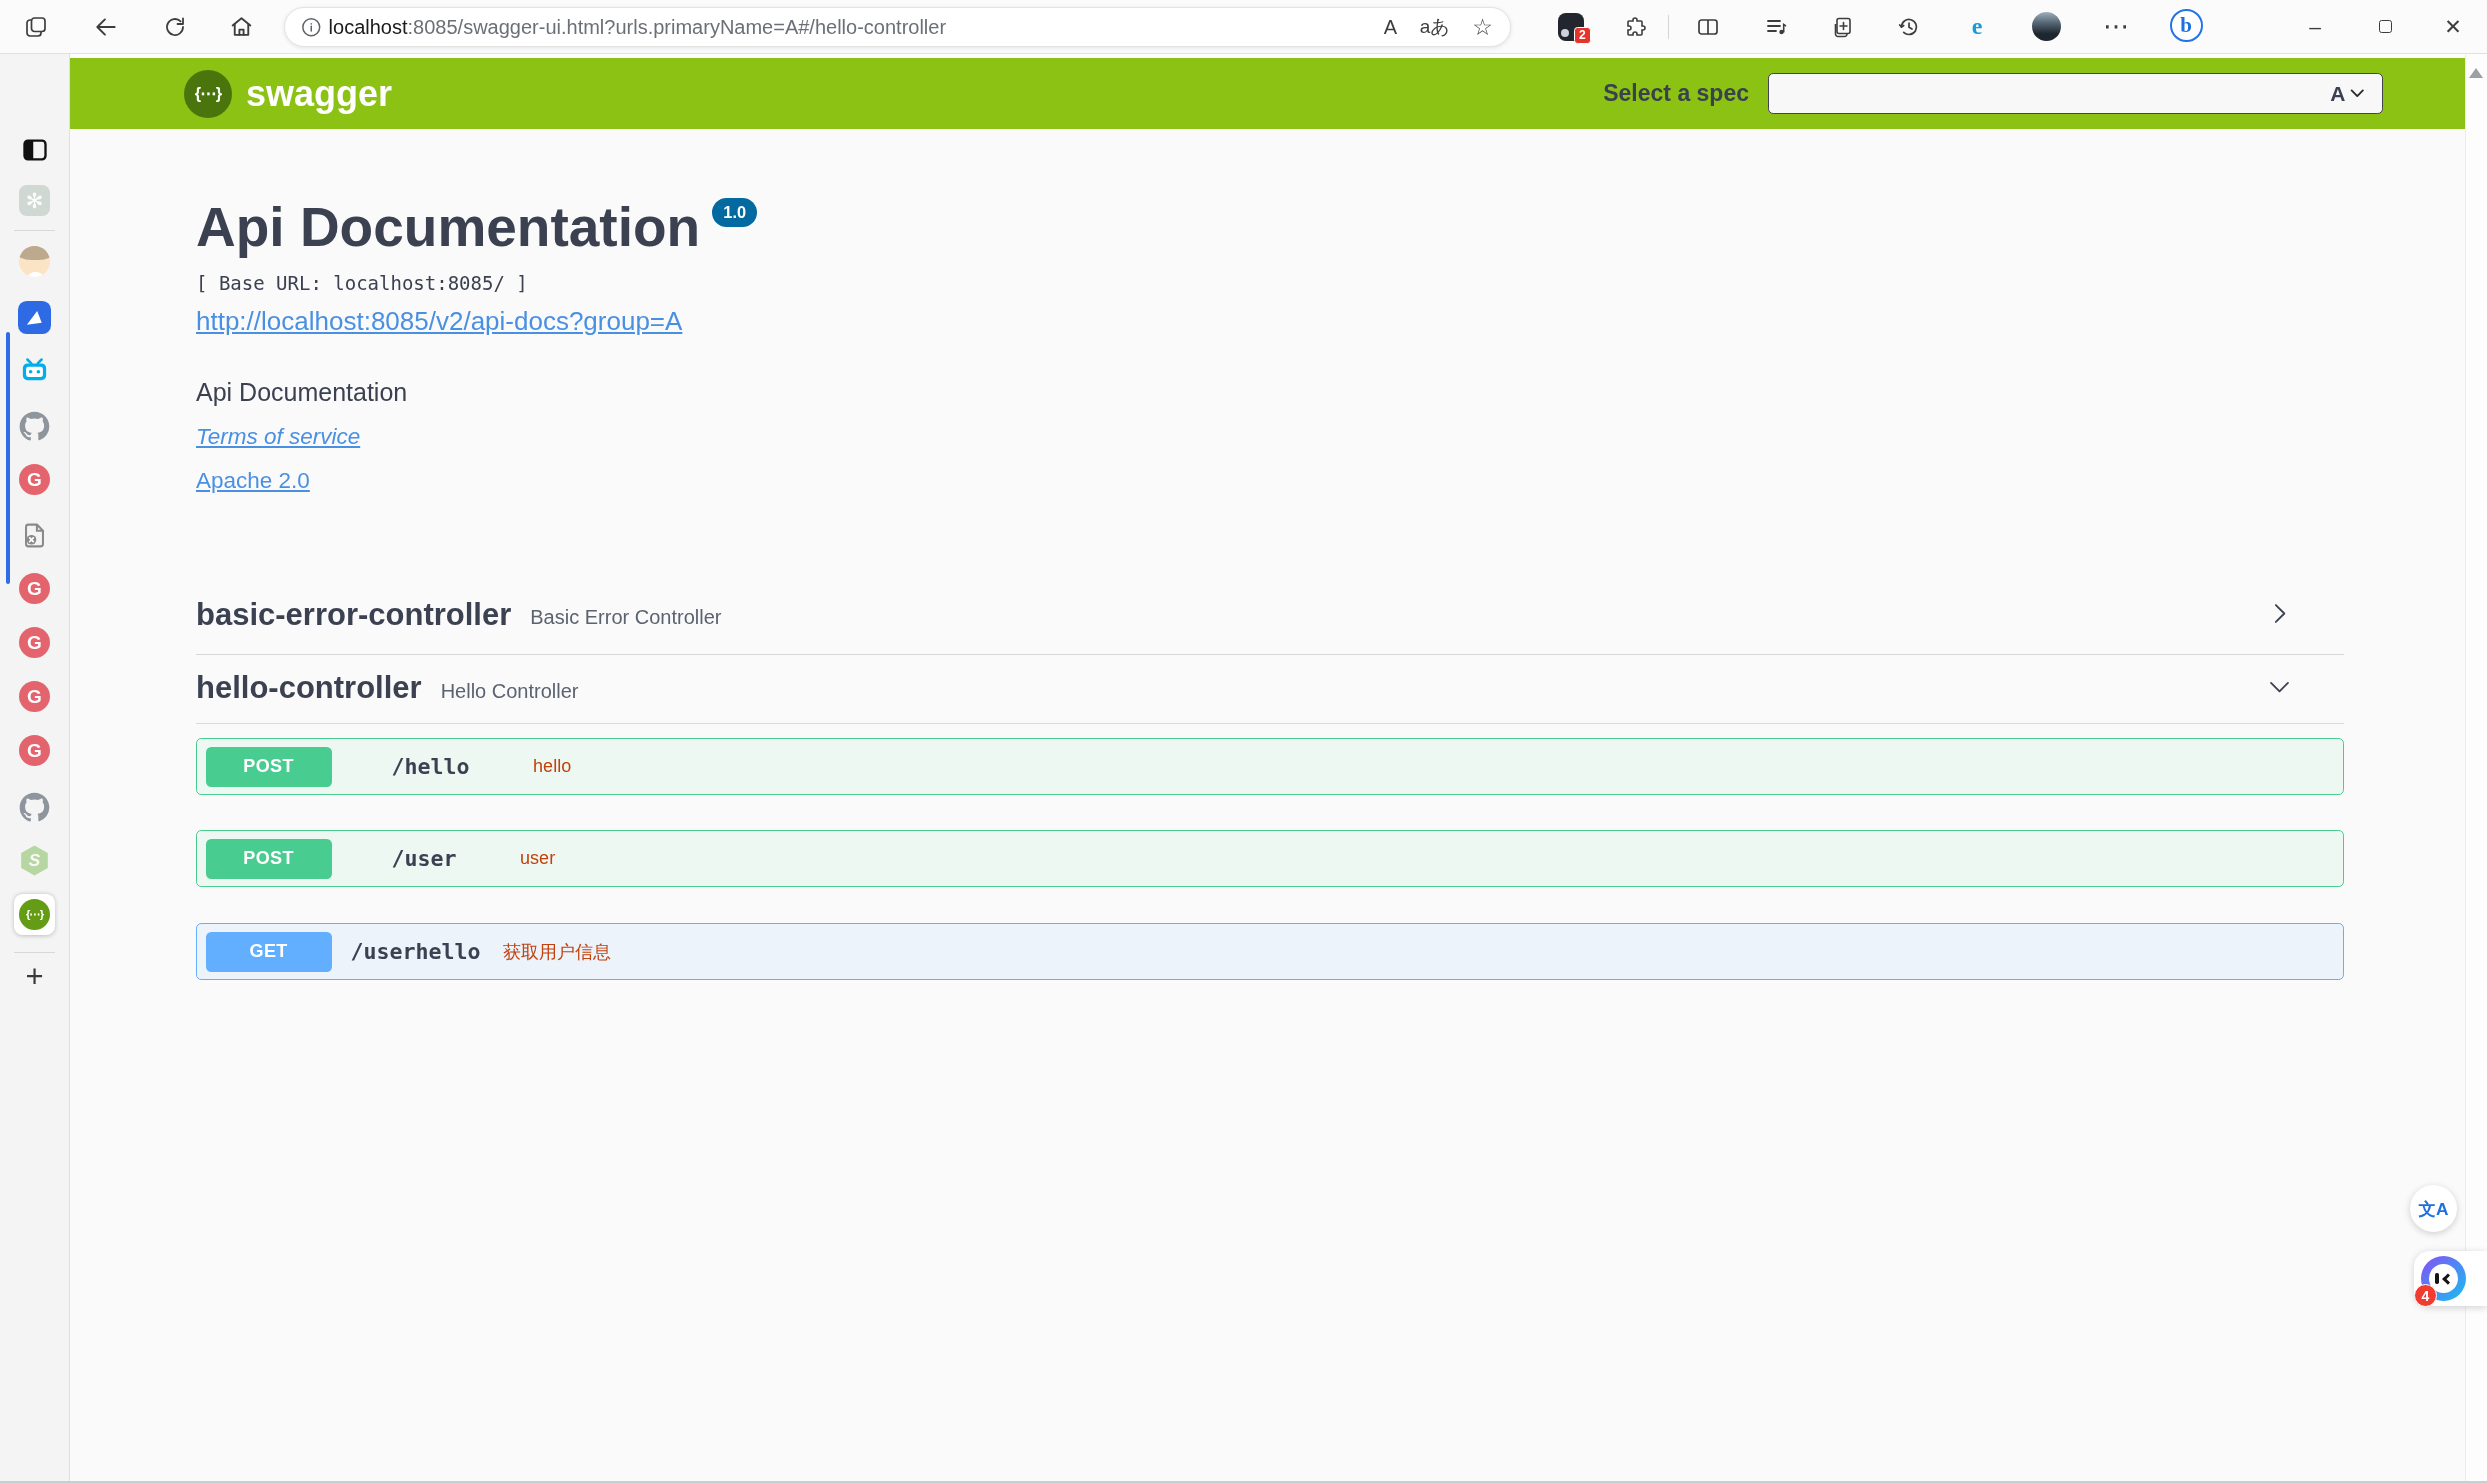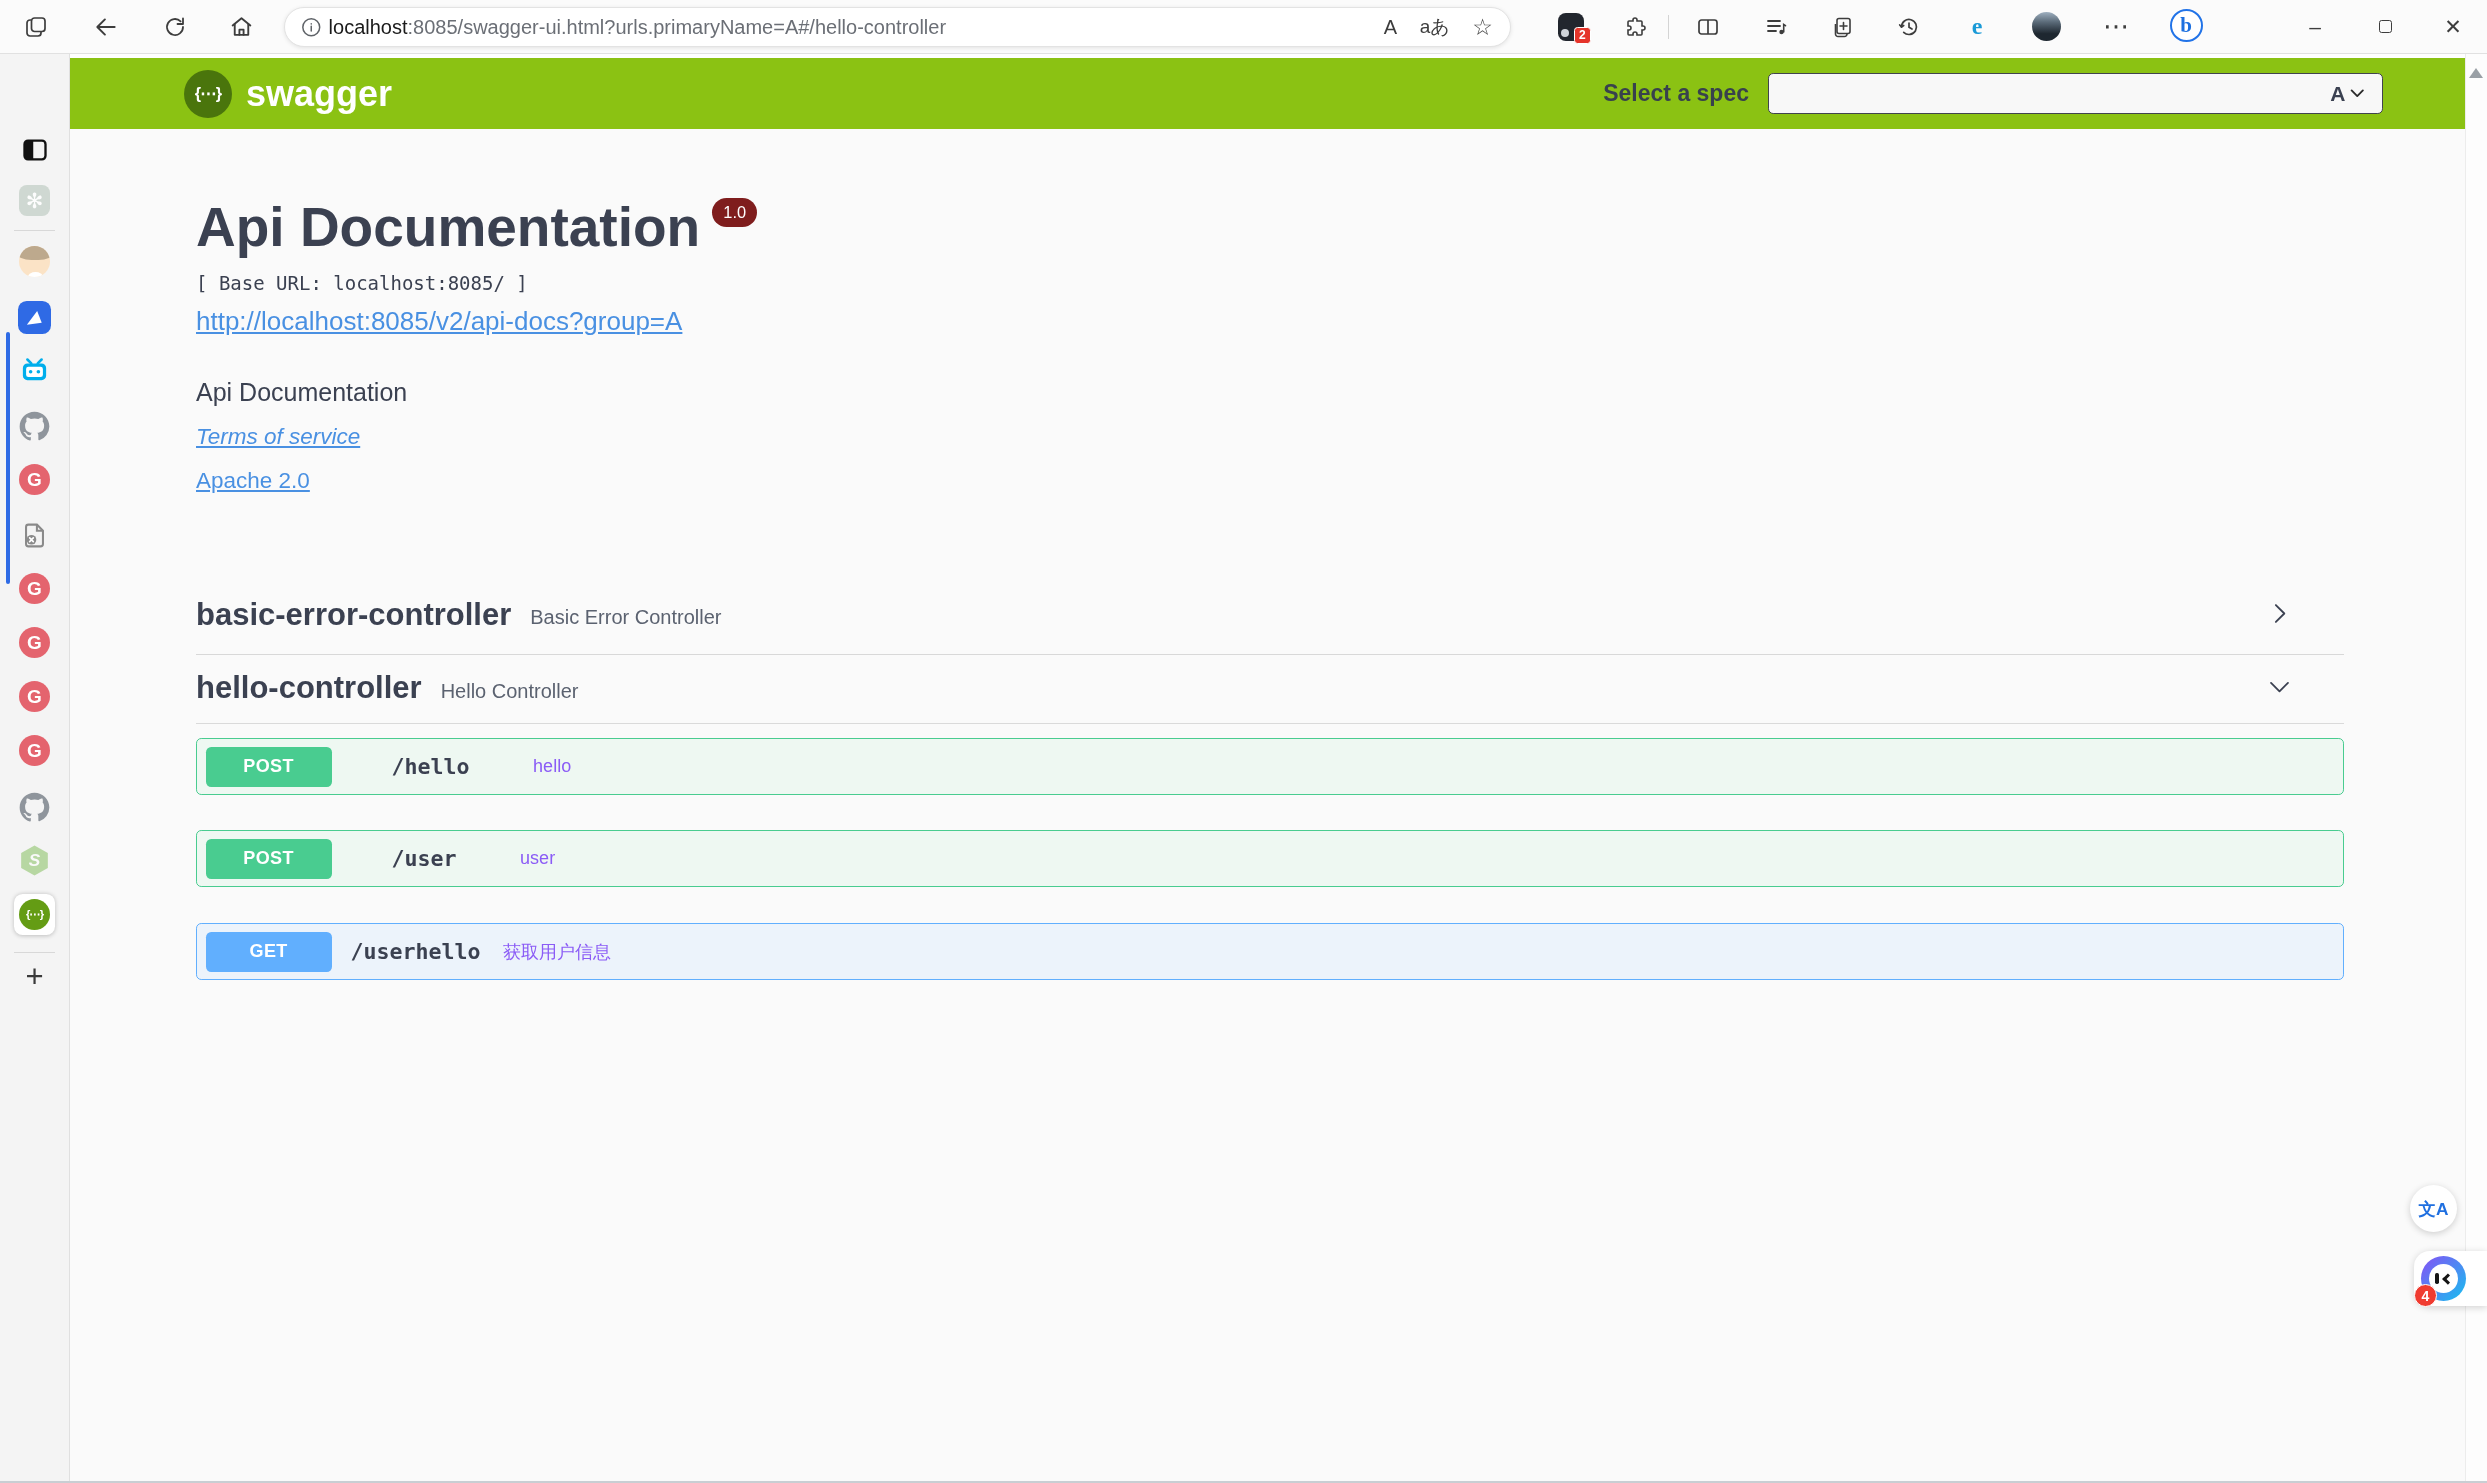--- a/index.html
+++ b/index.html
@@ -54,21 +54,21 @@
   .spec-group { margin-left:auto; margin-right:82px; display:flex; align-items:center; gap:19px;text-align:right; }
   .spec-label { color:#38414d; font-size:23px; font-weight:700; }
   .spec-select { width:615px; height:41px; background:#f8f8f8; border:1.7px solid #41444e; border-radius:5.2px; display:flex; align-items:center; padding:0 14px 0 15.6px; }
   .spec-value { font-size:21px; font-weight:700; color:#3b4151; flex:1; }
 
   
   .page { position:absolute; left:70px; top:129px; width:2395px; bottom:0; background:#fafafa; z-index:4; }
   .content { padding:67px 0 0 126px; width:2274px; }
   .title-row { display:flex; align-items:flex-start; }
   h1.api-title { font-size:55px; font-weight:700; color:#3b4151; line-height:62px; }
-  .ver-badge { margin-left:12px; margin-top:1.7px; background:#7f1d1d; color:#fff; font-size:16.4px; font-weight:400; padding:5.2px 11.2px; border-radius:43px; }
+  .ver-badge { margin-left:12px; margin-top:1.7px; background:#0369a1; color:#fff; font-size:16.4px; font-weight:700; padding:5.2px 11.2px; border-radius:43px; }
   .base-url { margin-top:14px; font-family:"DejaVu Sans Mono", monospace; font-size:19px; color:#3b4151; }
   .spec-link { margin-top:12px; font-size:26px; }
   a.blue { color:#4990e2; text-decoration:underline; }
   .api-desc { margin-top:41px; font-size:25px; color:#3b4151; }
   .tos { margin-top:17.3px; font-size:22.5px;font-style:italic; }
   .lic { margin-top:17.3px; font-size:22.5px; }
 
   .sec-head { margin-top:97px; display:flex; align-items:center; height:48px; cursor:pointer; }
   .sec-head .name { font-size:31px; font-weight:700; color:#3b4151; }
   .sec-head .desc { font-size:20px; color:#5b6270; margin-left:19px; margin-top:5.2px; }
@@ -77,21 +77,21 @@
   .sec-head.hello { margin-top:21px; padding-bottom:22.5px; border-bottom:0.9px solid #dadada; width:2148px; }
 
   .op { width:2148px; height:57px; border-radius:5.2px; display:flex; align-items:center; padding-left:8.6px; cursor:pointer; }
   .op.post { margin-top:14px; background:#eef8f2; border:0.9px solid #49cc90;gap:41px; }
   .op.post + .op.post { margin-top:35px; }
   .op.get { margin-top:36px; background:#ecf3fb; border:0.9px solid #61affe; }
   .badge { width:126px; height:40px; border-radius:5.2px; color:#fff; font-size:18px; font-weight:700; display:flex; align-items:center; justify-content:center; letter-spacing:0.4px; }
   .op.post .badge { background:#49cc90; }
   .op.get .badge { background:#61affe; }
   .op-path { margin-left:19px; font-family:"DejaVu Sans Mono", monospace; font-size:21.6px; font-weight:700; color:#3b4151; }
-  .op-sum { margin-left:22.5px; font-size:18px; color:#8b5cf6; }
+  .op-sum { margin-left:22.5px; font-size:18px; color:#c2410c; }
 
   .models { margin-top:73px; width:2148px; height:64px; background:#fff; border:0.9px solid #d6d6d6; border-radius:5.2px; display:flex; align-items:center; justify-content:space-between; padding:0 22.5px 0 19px; cursor:pointer; }
   .models .m-label { font-size:26px; font-weight:700; color:#3b4151; }
 
   
   .scrollbar { position:absolute; right:0; top:54px; width:22.5px; bottom:0; background:#fdfdfd; border-left:0.9px solid #ececec; z-index:25; }
   .sb-up { position:absolute; left:3.5px; top:14px; width:0; height:0; border-left:7.8px solid transparent; border-right:7.8px solid transparent; border-bottom:10.4px solid #9aa0a6; }
   .sb-down { position:absolute; left:3.5px; bottom:10.4px; width:0; height:0; border-left:7.8px solid transparent; border-right:7.8px solid transparent; border-top:10.4px solid #808archive6a6; border-top-color:#8a8f94; }
 
   

